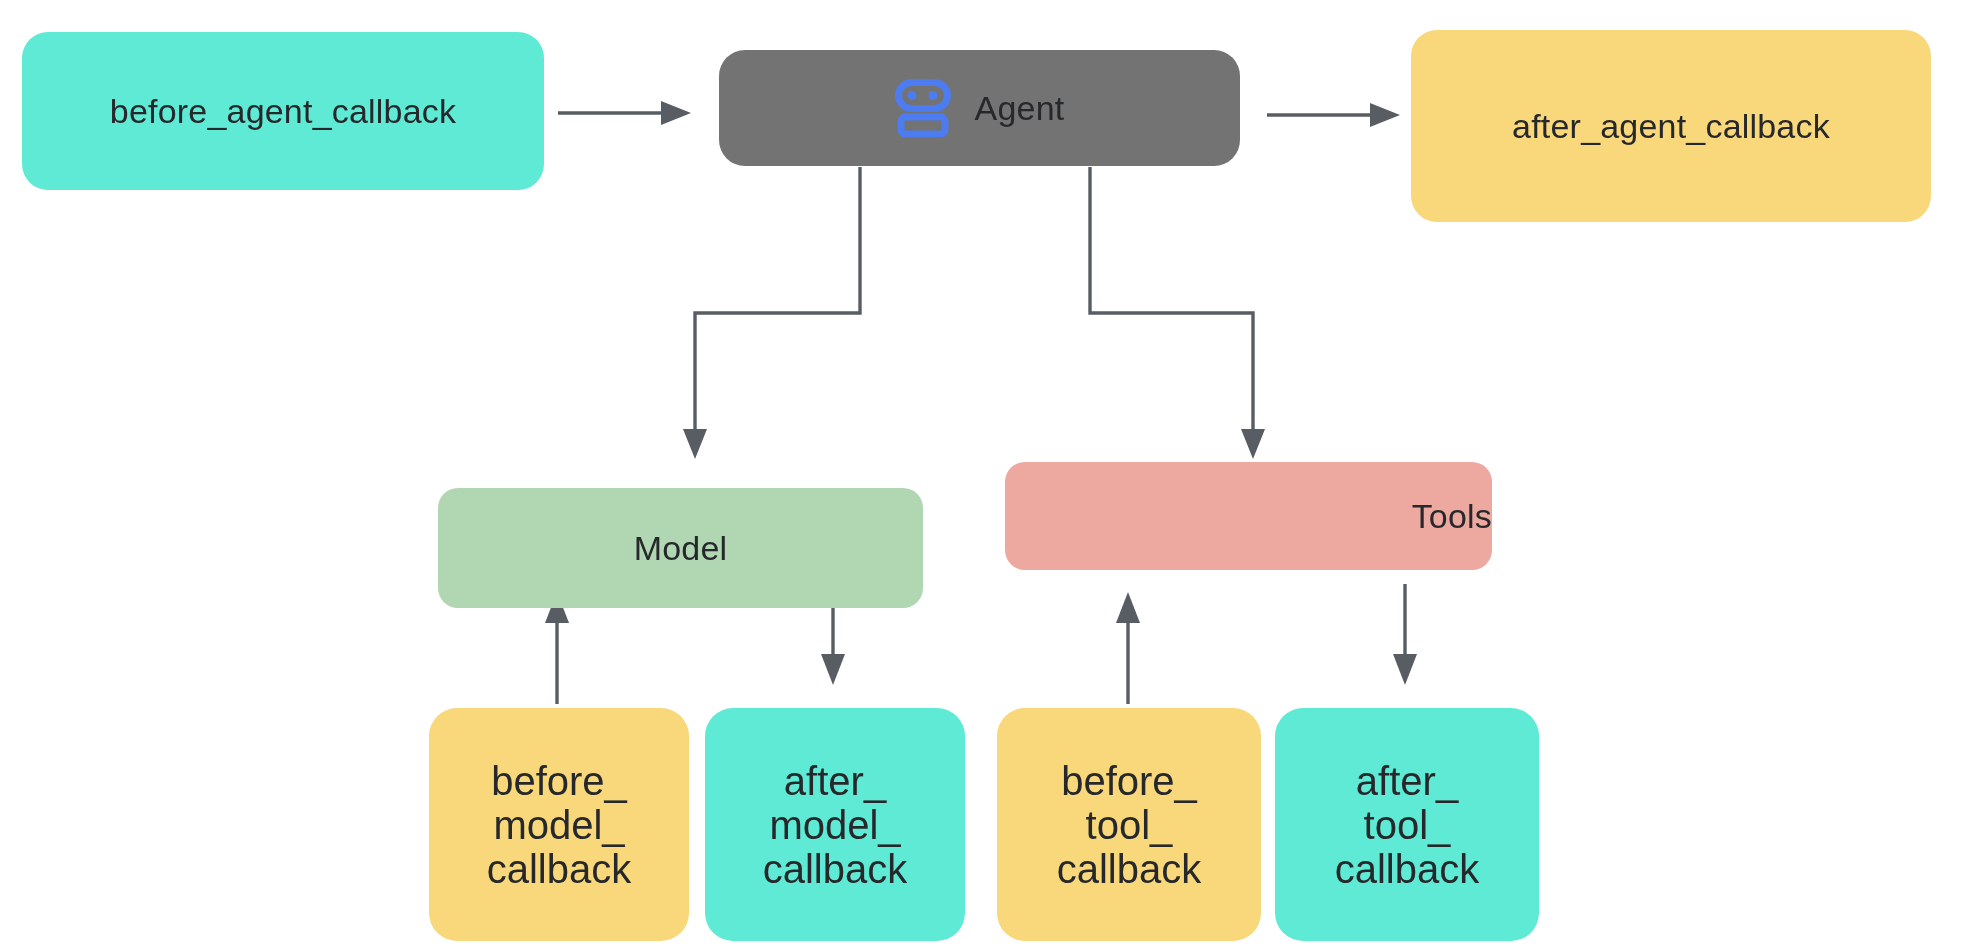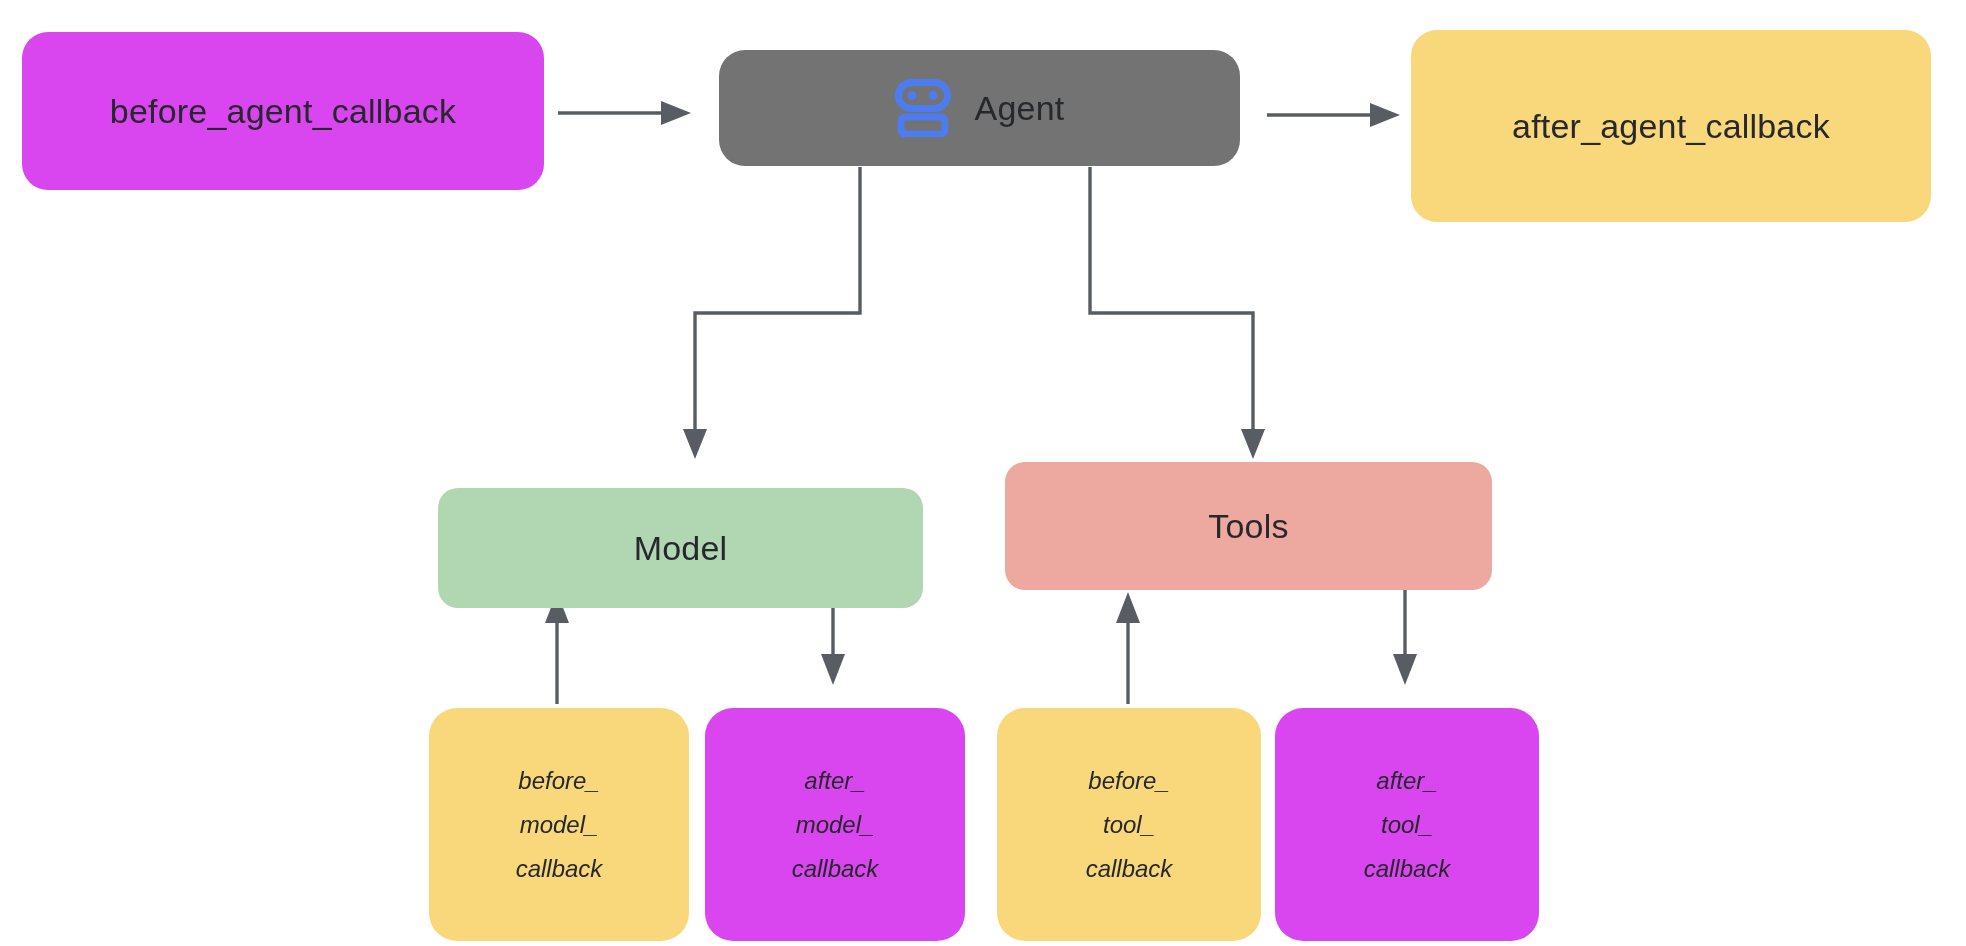--- a/index.html
+++ b/index.html
@@ -16,31 +16,31 @@
   }
   .connectors polygon{fill:#585c63;stroke:none;}
   .node{
     position:absolute;
     display:flex;align-items:center;justify-content:center;
     box-sizing:border-box;
     color:#26282b;
     text-align:center;
   }
   .node .node-label{font-size:34px;letter-spacing:0.2px;}
-  .pale  {background:#d946ef;}
+  .pale  {background:#5eead4;}
   .gold  {background:#f8d87a;}
   .blue  {background:#737373;}
   .green {background:#b0d6b2;}
   .salmon{background:#eda89f;}
   .r-top {border-radius:26px;}
   .r-mid {border-radius:20px;}
   .r-bot {border-radius:28px;}
   .agent-inner{display:flex;align-items:center;gap:24px;}
   .robot-icon{display:block;}
-  .multiline{line-height:44px;font-size:24px;font-style:italic;}
+  .multiline{line-height:44px;font-size:40px;}
   .multiline span{display:block;}
 </style>
 </head>
 <body>
 
 <div class="canvas">
 
   <svg class="connectors" viewBox="0 0 1966 946" xmlns="http://www.w3.org/2000/svg">
 
     <g>
@@ -101,21 +101,21 @@
   </div>
 
   <div class="node gold r-top" style="left:1411px;top:30px;width:520px;height:192px;">
     <span class="node-label">after_agent_callback</span>
   </div>
 
   <div class="node green r-mid" style="left:438px;top:488px;width:485px;height:120px;">
     <span class="node-label">Model</span>
   </div>
 
-  <div class="node salmon r-mid" style="left:1005px;top:462px;width:487px;height:128px;">
+  <div class="node salmon r-mid" style="left:1005px;top:462px;width:487px;height:108px;justify-content:flex-end;">
     <span class="node-label">Tools</span>
   </div>
 
   <div class="node gold r-bot" style="left:429px;top:708px;width:260px;height:233px;">
     <div class="multiline">
       <span>before_</span>
       <span>model_</span>
       <span>callback</span>
     </div>
   </div>

